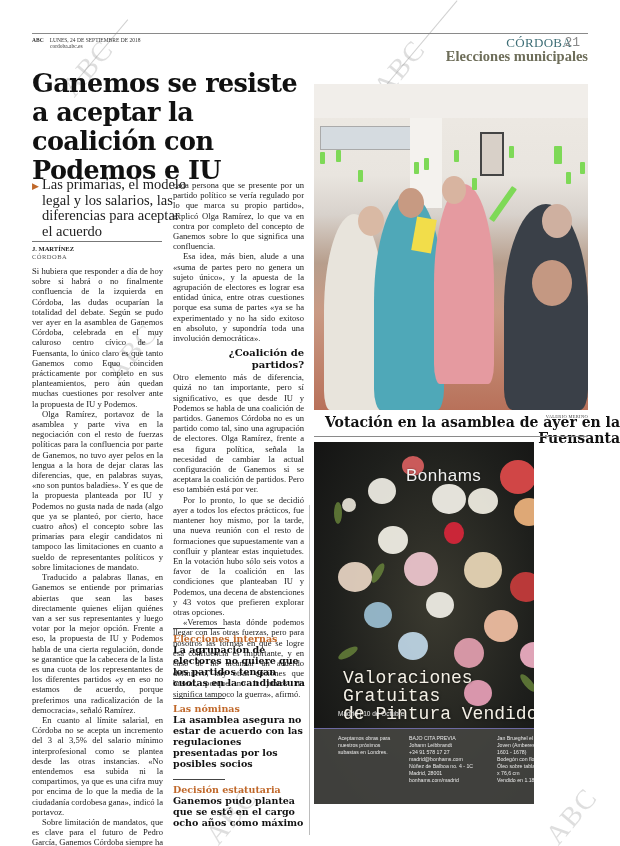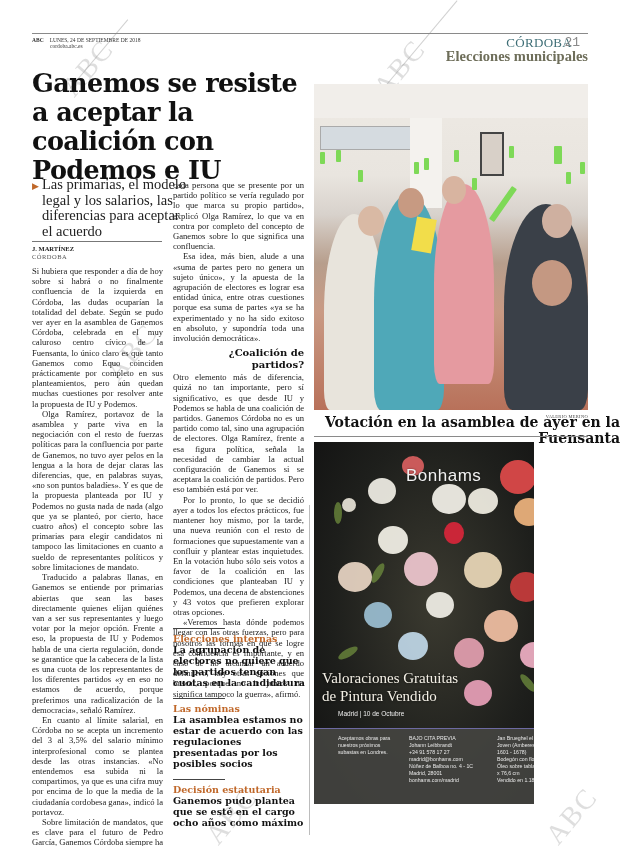--- a/index.html
+++ b/index.html
@@ -55,21 +55,21 @@
   .photo-caption { left: 322px; top: 414px; font-family: "DejaVu Serif", serif; font-size: 14px; font-weight: bold; color: #111; text-align: right; }
   .photo-credit { right: 32px; top: 414px; font-family: "Liberation Serif", serif; font-size: 4.5px; color: #444; letter-spacing: 0.3px; }
   .rule-mid { left: 314px; top: 436px; width: 274px; height: 1px; background: #8a8a8a; }
 
   
   .ad { left: 314px; top: 442px; width: 220px; height: 362px; overflow: hidden;
     background: radial-gradient(ellipse at 55% 45%, #3b3a30 0%, #1e1f1c 60%, #111 100%); }
   .ad .flower { position: absolute; border-radius: 50%; opacity: 0.92; }
   .ad .leaf { position: absolute; width: 8px; height: 22px; border-radius: 50%; background: #6f8d3e; opacity: 0.75; }
   .ad-brand { position: absolute; left: 92px; top: 24px; font-family: "Liberation Sans", sans-serif; font-size: 17px; color: #f2f2f2; letter-spacing: 0.5px; text-shadow: 0 0 2px rgba(0,0,0,0.5); }
-  .ad-title { position: absolute; left: 8px; top: 227px; width: 230px; font-family: Liberation Serif, serif; font-size: 15px; line-height: 18px; color: #f4f0e6; text-shadow: 0 0 3px rgba(0,0,0,0.7); }
+  .ad-title { position: absolute; left: 29px; top: 227px; width: 230px; font-family: Liberation Mono, monospace; font-size: 18px; line-height: 18px; color: #f4f0e6; text-shadow: 0 0 3px rgba(0,0,0,0.7); }
   .ad-date { position: absolute; left: 24px; top: 268px; font-family: "Liberation Sans", sans-serif; font-size: 6.5px; color: #eee; }
   .ad-strip { position: absolute; left: 0; top: 286px; width: 100%; height: 76px; background: rgba(70,70,66,0.88); border-top: 1px solid #6d6aa2; }
   .ad-col { position: absolute; top: 6px; font-family: "Liberation Sans", sans-serif; font-size: 5.2px; line-height: 7px; color: #e8e8e8; }
   .ad-col.c1 { left: 24px; width: 62px; }
   .ad-col.c2 { left: 95px; width: 85px; }
   .ad-col.c3 { left: 183px; width: 80px; }
 
   
   .wm { font-family: "Liberation Serif", serif; font-size: 28px; color: rgba(160,160,160,0.35); transform: rotate(-50deg); letter-spacing: 2px; }
   .wm-line { height: 1px; background: rgba(150,150,150,0.45); transform-origin: left center; }
@@ -125,21 +125,21 @@
 
 <div class="abs side-boxes">
   <div class="sb">
     <div class="rule"></div>
     <div class="kicker">Elecciones internas</div>
     <div class="body">La agrupación de electores no quiere que los partidos tengan cuotas en la candidatura</div>
   </div>
   <div class="sb">
     <div class="rule"></div>
     <div class="kicker">Las nóminas</div>
-    <div class="body">La asamblea estamos no estar de acuerdo con las regulaciones presentadas por los posibles socios</div>
+    <div class="body">La asamblea asegura no estar de acuerdo con las regulaciones presentadas por los posibles socios</div>
   </div>
   <div class="sb">
     <div class="rule"></div>
     <div class="kicker">Decisión estatutaria</div>
     <div class="body">Ganemos pudo plantea que se esté en el cargo ocho años como máximo</div>
   </div>
 </div>
 
 <div class="abs vline"></div>
 

